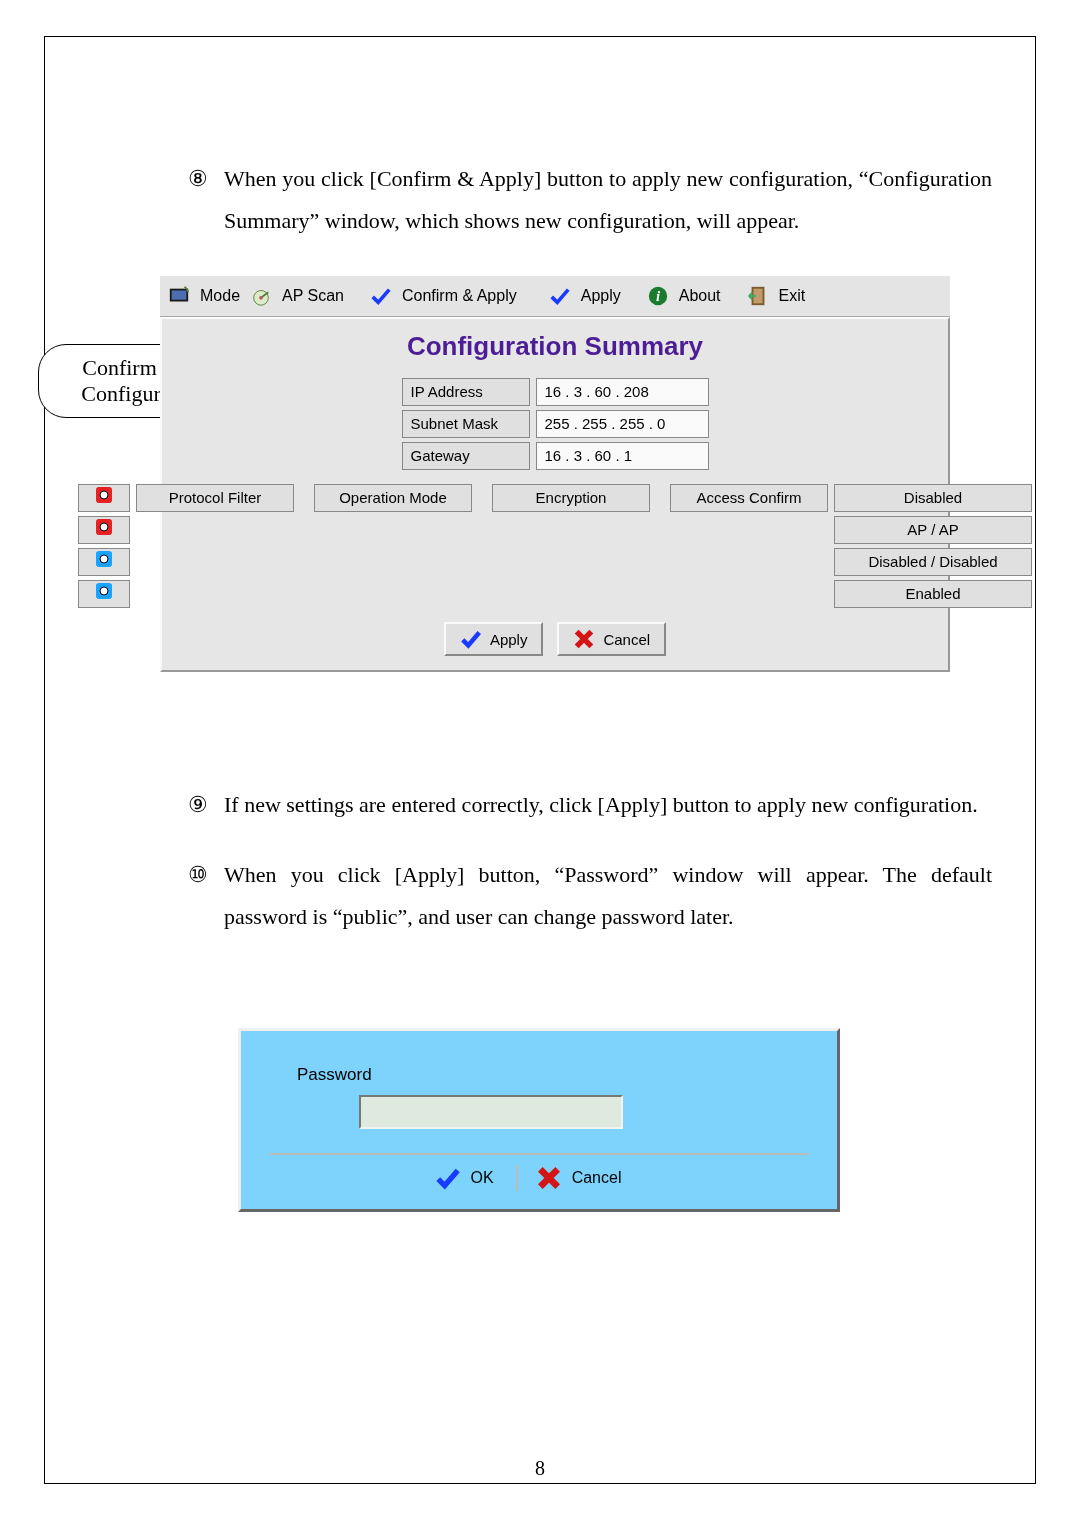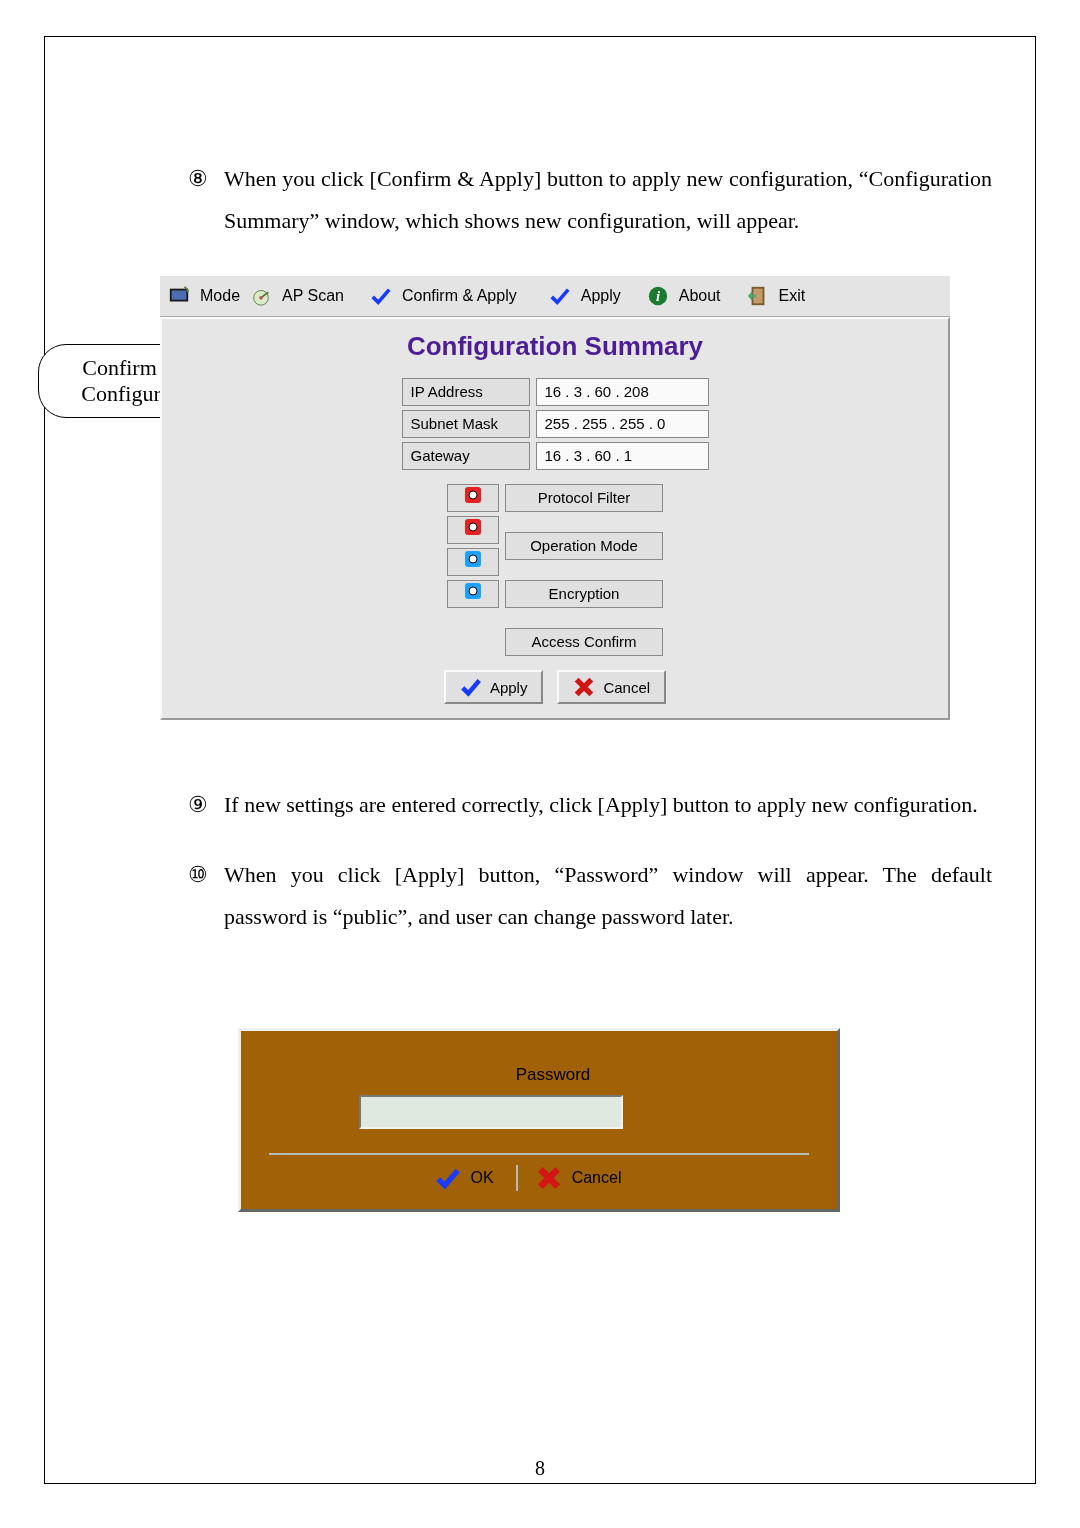--- a/index.html
+++ b/index.html
@@ -69,21 +69,21 @@
   .w-a{width:110px}
   .w-b{width:155px}
   .w-c{width:100px;text-align:center}
   .w-d{width:190px;text-align:center}
 
   .midgrid{
     display:flex;gap:6px;justify-content:center;margin-bottom:14px;
   }
   .mid-col-lbl{display:flex;flex-direction:column;gap:4px}
   .mid-col-ico{display:flex;flex-direction:column;gap:4px}
-  .mid-col-lbl2{display:flex;flex-direction:column;gap:20px}
+  .mid-col-lbl2{display:flex;flex-direction:row;gap:20px}
   .mid-col-val{display:flex;flex-direction:column;gap:4px}
   .w-ml{width:190px;text-align:center}
   .w-mic{width:34px;text-align:center}
   .w-ml2{width:140px;text-align:center}
   .w-mv{width:180px;text-align:center}
   .ic-red svg rect{fill:#e62121}
   .ic-cy  svg rect{fill:#19a3ff}
   .ic-shape{width:20px;height:20px}
 
   .btn-row{
@@ -113,24 +113,23 @@
   
   .lower{
     position:absolute;left:188px;right:88px;top:784px;
   }
 
   
   .pw-box{
     position:absolute;left:238px;top:1028px;width:540px;
     border-top:3px solid #f0f0f0;border-left:3px solid #f0f0f0;
     border-right:3px solid #666;border-bottom:3px solid #666;
-    background:#a16207;
+    background:#7dd3fc;
     font-family:Arial,Helvetica,sans-serif;
     padding:28px 28px 18px;
-    text-align:center;
   }
   .pw-label{font-size:17px;margin:6px 0 10px 28px}
   .pw-input{
     margin:0 0 24px 90px;width:260px;height:30px;
     border:2px solid #888;background:#dfe9df;
     border-top-color:#777;border-left-color:#777;
     border-right-color:#f3f3f3;border-bottom-color:#f3f3f3;
   }
   .pw-btn-row{
     border-top:2px solid #bbb;padding-top:10px;
@@ -253,20 +252,26 @@
               <rect x="2" y="2" width="16" height="16" rx="3"></rect>
               <circle cx="10" cy="10" r="4" fill="#fff" stroke="#000"></circle>
             </svg></div>
       </div>
       <div class="mid-col-lbl2">
         <div class="cell w-ml2">Protocol Filter</div>
         <div class="cell w-ml2">Operation Mode</div>
         <div class="cell w-ml2">Encryption</div>
         <div class="cell w-ml2">Access Confirm</div>
       </div>
+      <div class="mid-col-val">
+        <div class="cell w-mv">Disabled</div>
+        <div class="cell w-mv">AP / AP</div>
+        <div class="cell w-mv">Disabled / Disabled</div>
+        <div class="cell w-mv">Enabled</div>
+      </div>
     </div>
 
     <div class="btn-row">
       <div class="btn">
         <svg width="22" height="22" viewBox="0 0 24 24">
             <path d="M3 13 L9 19 L21 5" class="chk"></path>
           </svg>
         <span>Apply</span>
       </div>
       <div class="btn">

